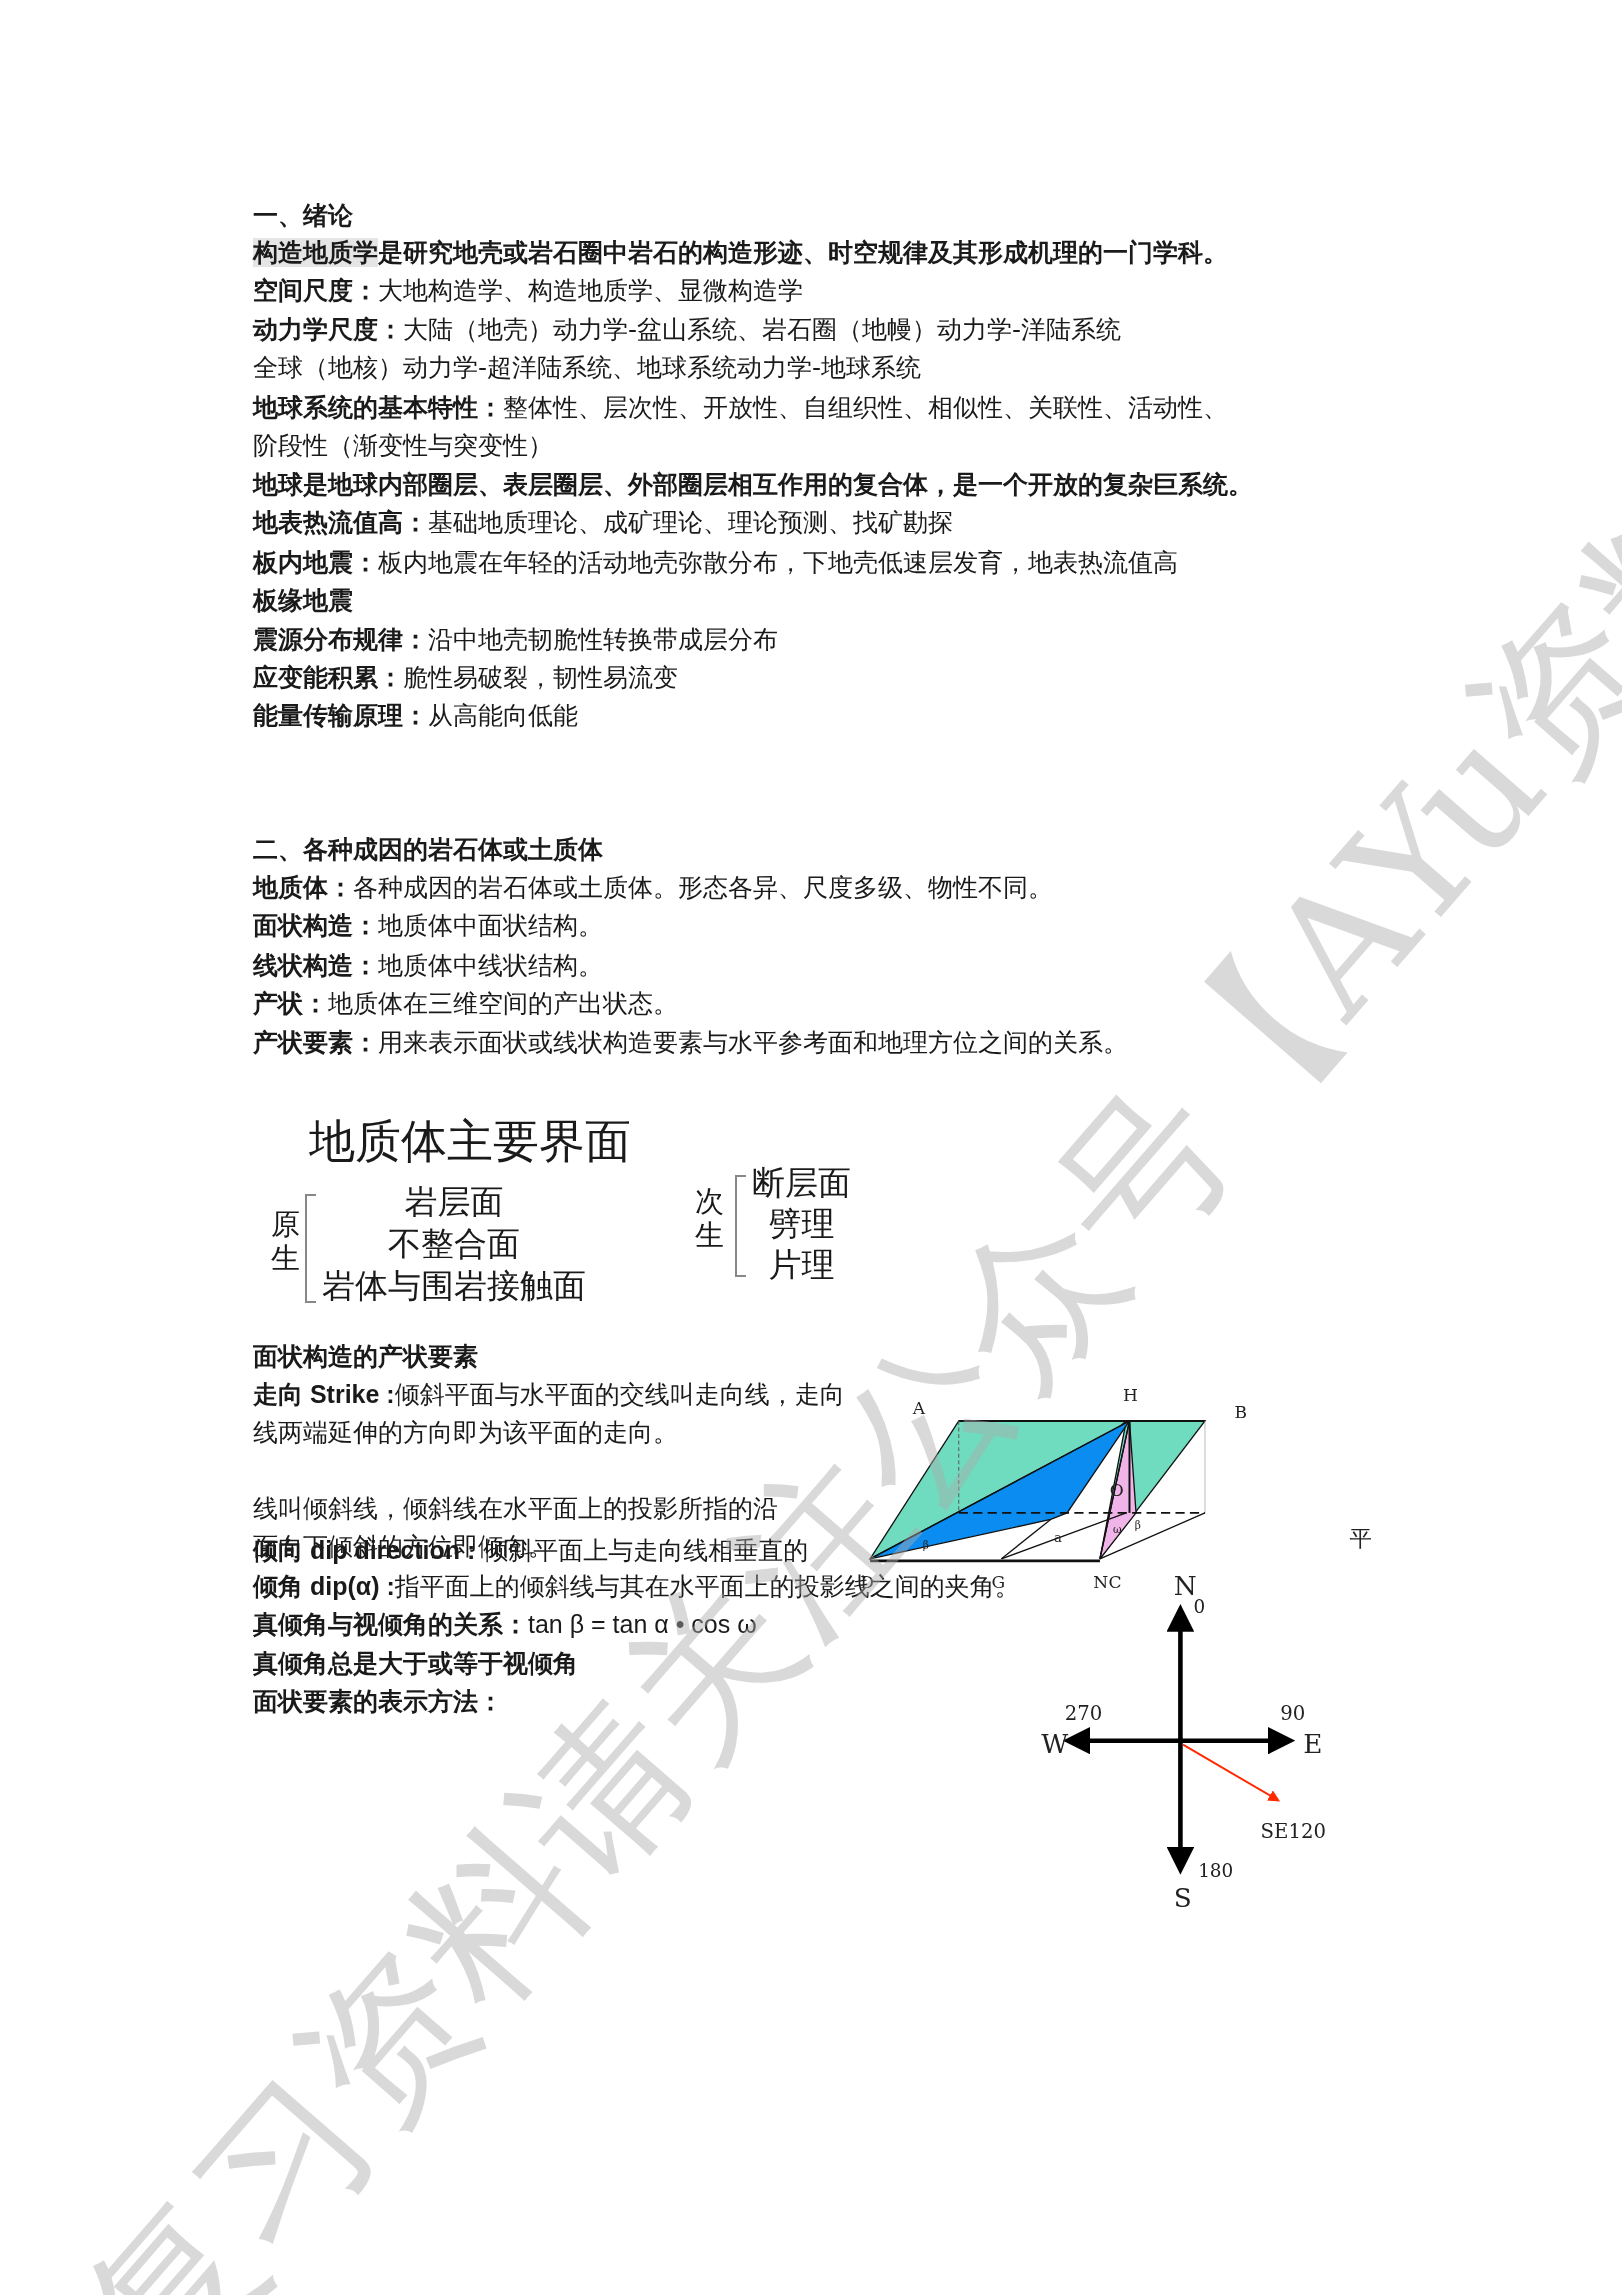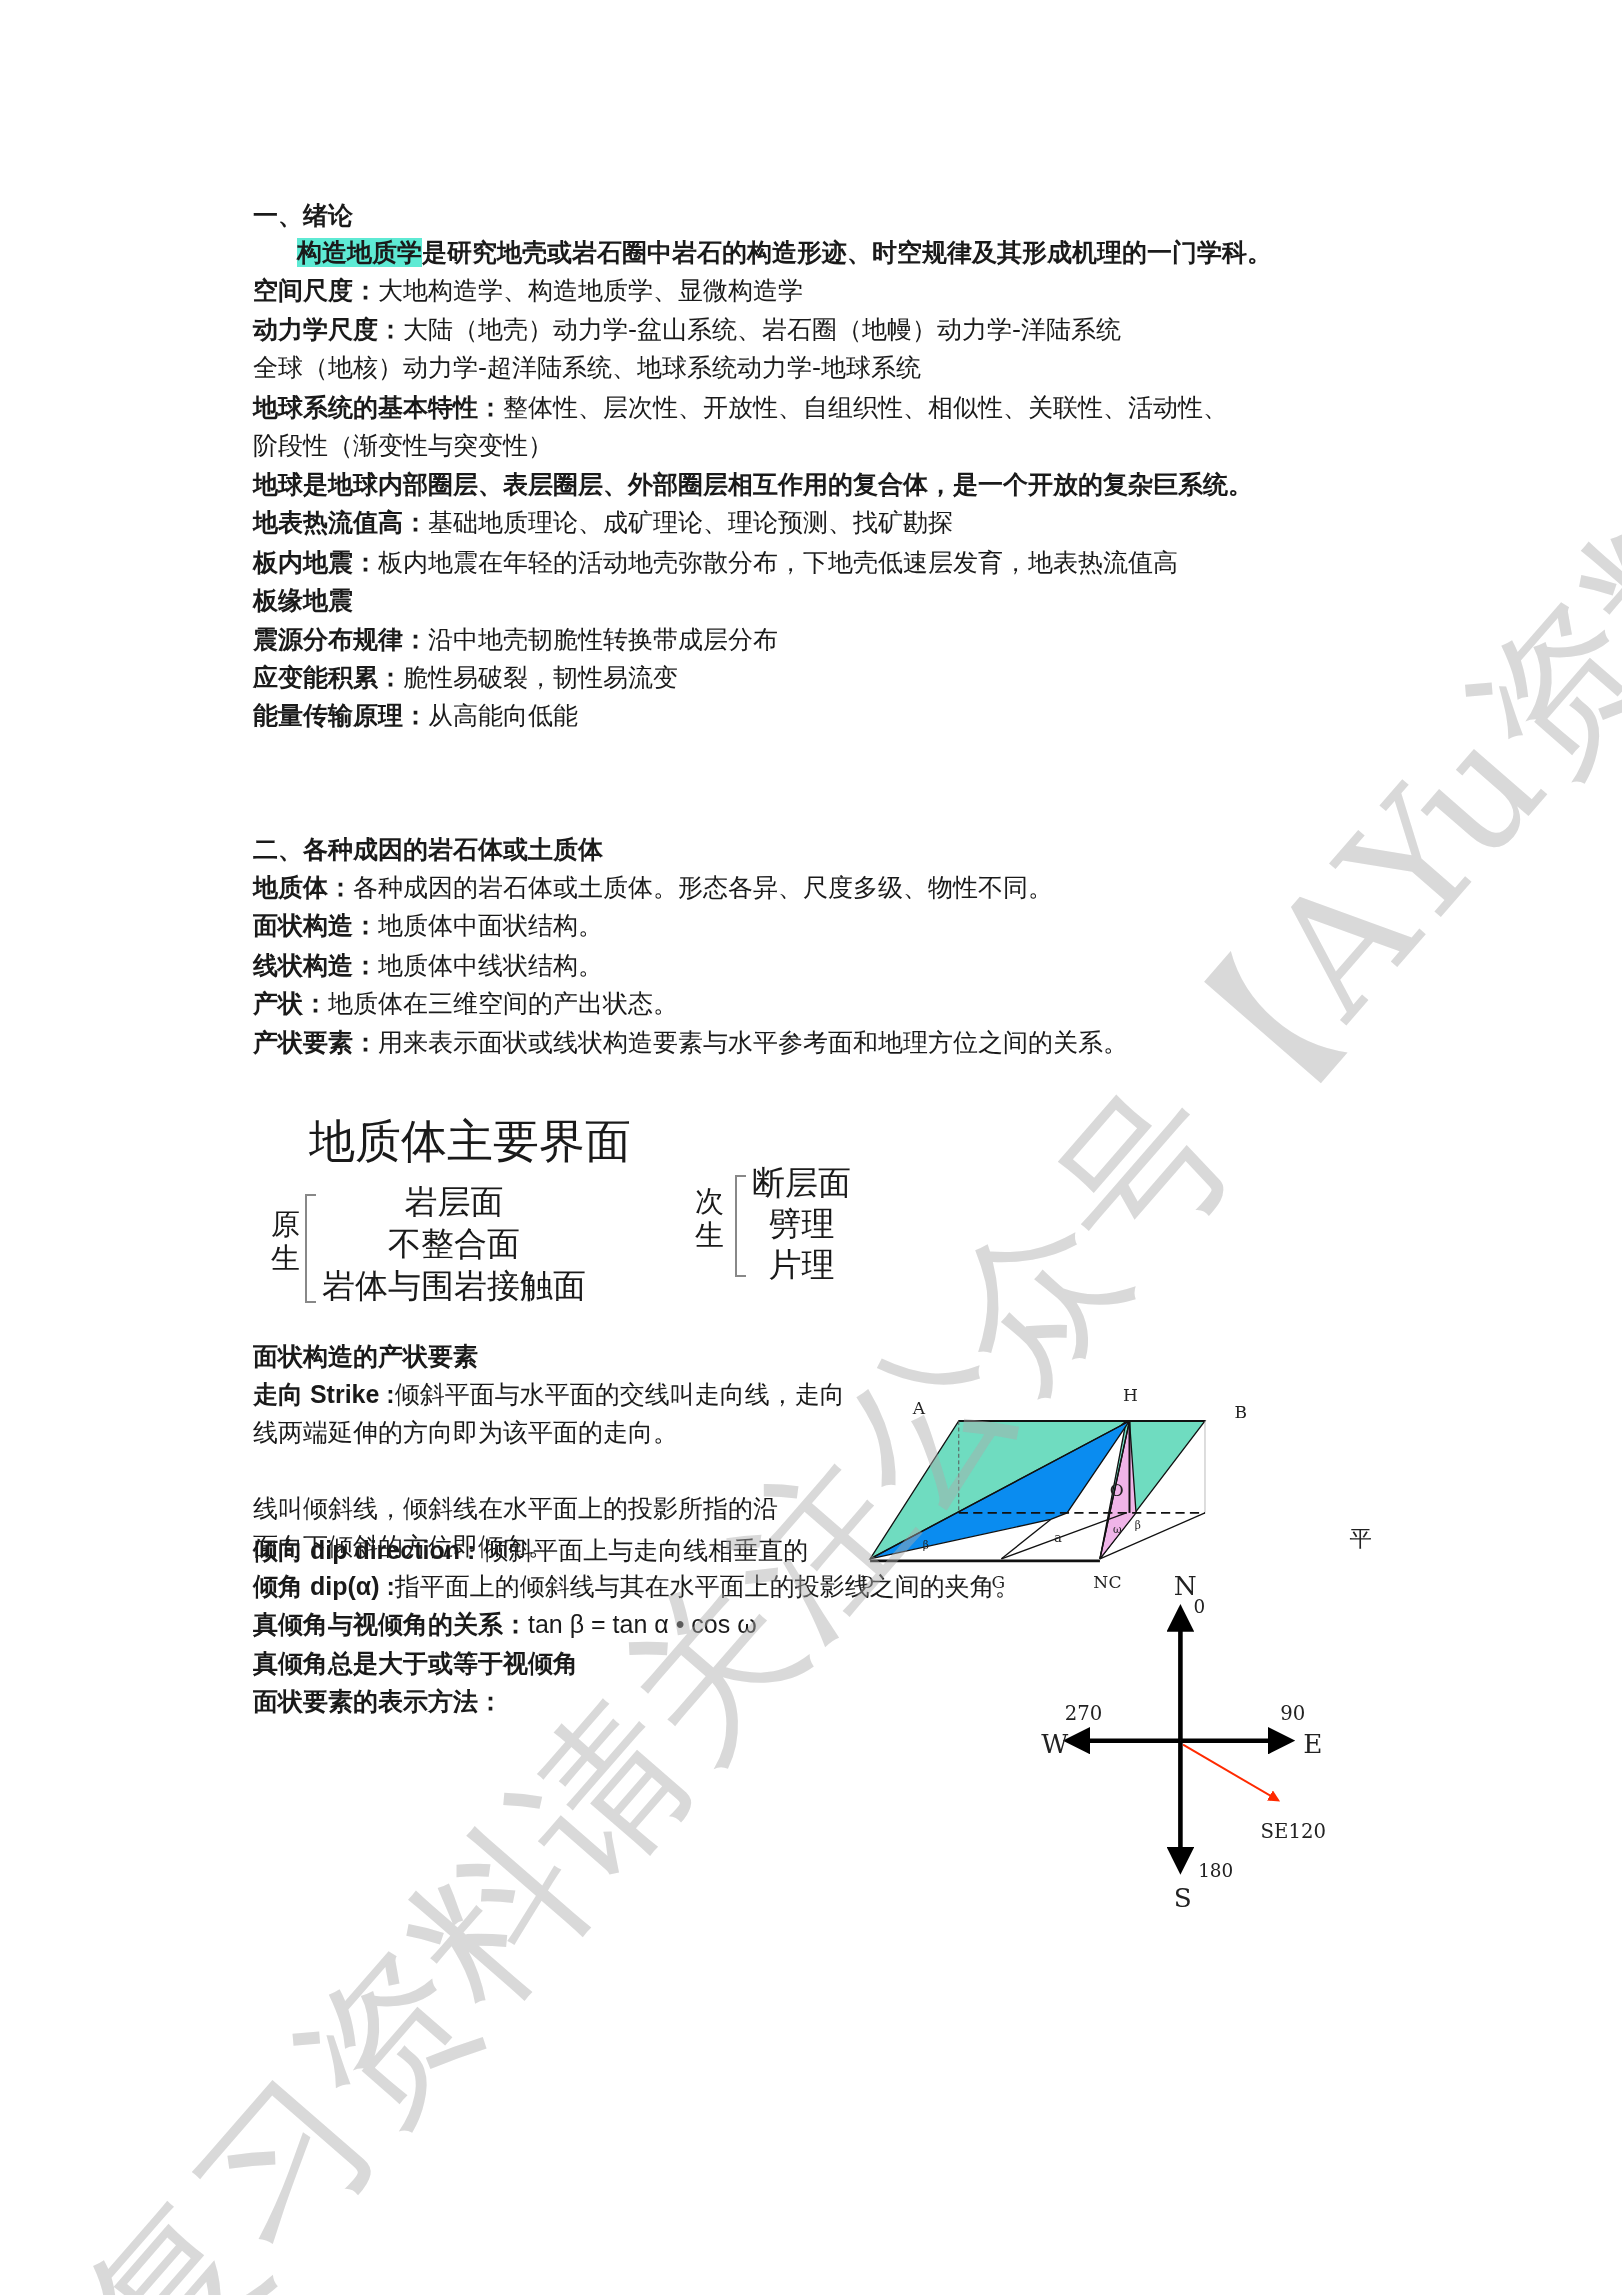--- a/index.html
+++ b/index.html
@@ -2,21 +2,21 @@
 <html style="font-size:10.5px"><head>
 <meta charset="utf-8">
 <style>
   html, body { margin: 0; padding: 0; background: #ffffff; }
   body { width: 1623px; height: 2295px; position: relative; overflow: hidden;
          font-family: "DejaVu Sans", "Liberation Sans", sans-serif; color: #1a1a1a; }
   .page { position: absolute; left: 0; top: 0; width: 1623px; height: 2035px; }
   .line { position: absolute; left: 253px; font-size: 25px; line-height: 37px; white-space: nowrap; }
   .line b, .bold { font-weight: bold; }
   .heading { font-weight: bold; }
-  .hl { background: #5eead4; margin-left: 44px; }
+  .hl { background: #e5e5e5; }
   .mono-b { font-weight: normal; font-family: "Liberation Sans", sans-serif; }
 
   
   .iface { position: absolute; left: 256px; top: 1109px; width: 670px; height: 210px; }
   .iface .title { position: absolute; left: 53px; top: 2.6px; font-size: 46px; line-height: 59px; }
   .iface .side { position: absolute; font-size: 29px; line-height: 34px; width: 33px; text-align: center; }
   .iface .items { position: absolute; font-size: 33px; line-height: 42px; text-align: center; }
   .brace { position: absolute; border: 2px solid #888; border-right: none; width: 9.2px; }
 
   

